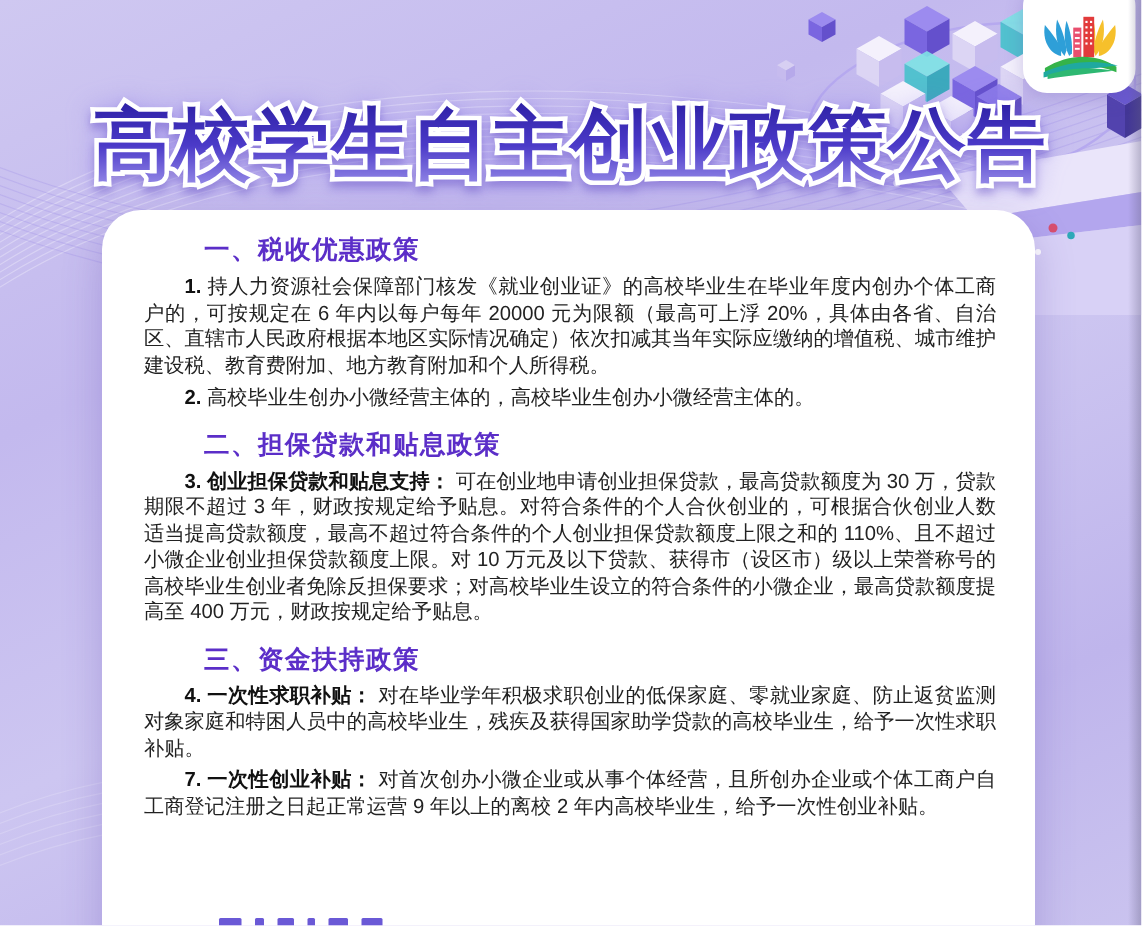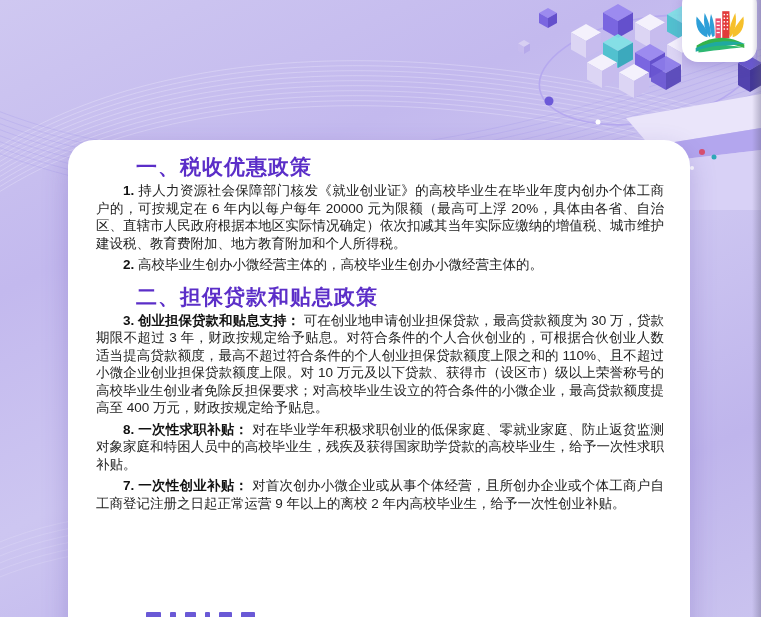--- a/index.html
+++ b/index.html
@@ -15,21 +15,21 @@
   .title-wrap{ position:absolute; left:0; top:28px; width:761px; z-index:2; }
   .title-wrap svg{ display:block; filter:drop-shadow(0 4px 3px rgba(92,70,190,.40)) drop-shadow(0 0 8px rgba(130,110,235,.35)); }
 
   .card{
     position:absolute; left:68px; top:140px; width:622px; height:520px; z-index:3;
     background:#ffffff; border-radius:26px 26px 0 0;
     box-shadow:0 10px 26px rgba(88,66,170,.28);
     padding:12px 26px 0 28px;
   }
   .section-heading{
-    color:#5B2EC8; font-size:21px; font-weight:bold; letter-spacing:1px;
+    color:#5B2EC8; font-size:17px; font-weight:bold; letter-spacing:1px;
     padding-left:40px; line-height:22px; margin:12px 0 4px;
   }
   .card .section:first-child .section-heading{ margin-top:4px; }
   .policy-p{
     font-size:13.5px; line-height:17.5px; color:#222222;
     text-align:justify; text-indent:2em; margin:3px 0 4px;
   }
   .policy-p b{ color:#111; }
 
   .logo-badge{
@@ -169,36 +169,49 @@
         <polygon points="681,64.5 666,73 666,90 681,81.5" fill="#5645b8"></polygon>
       </g>
 
     <g>
         <polygon points="750,56 762,63 750,70 738,63" fill="#6a5ad0"></polygon>
         <polygon points="738,63 750,70 750,92 738,85" fill="#5243ae"></polygon>
         <polygon points="762,63 750,70 750,92 762,85" fill="#433796"></polygon>
       </g>
   </svg>
 
+  <div class="title-wrap">
+    <svg width="761" height="120" viewBox="0 0 761 120">
+      <defs>
+        <linearGradient id="tg" x1="0" y1="0" x2="0" y2="1">
+          <stop offset="0" stop-color="#2E21A6"></stop>
+          <stop offset="0.5" stop-color="#4B3AC8"></stop>
+          <stop offset="1" stop-color="#9A8FEA"></stop>
+        </linearGradient>
+      </defs>
+      <text x="380" y="86" text-anchor="middle" font-size="52" font-weight="bold" fill="url(#tg)" stroke="#ffffff" stroke-width="6" paint-order="stroke" style="letter-spacing:1px">高校学生自主创业政策公告</text>
+    </svg>
+  </div>
 
   <div class="card">
 
     <div class="section">
       <div class="section-heading">一、税收优惠政策</div>
       <p class="policy-p"><b>1.</b><span> 持人力资源社会保障部门核发《就业创业证》的高校毕业生在毕业年度内创办个体工商户的，可按规定在 6 年内以每户每年 20000 元为限额（最高可上浮 20%，具体由各省、自治区、直辖市人民政府根据本地区实际情况确定）依次扣减其当年实际应缴纳的增值税、城市维护建设税、教育费附加、地方教育附加和个人所得税。</span></p>
       <p class="policy-p"><b>2.</b><span> 高校毕业生创办小微经营主体的，高校毕业生创办小微经营主体的。</span></p>
     </div>
 
     <div class="section">
       <div class="section-heading">二、担保贷款和贴息政策</div>
       <p class="policy-p"><b>3. 创业担保贷款和贴息支持：</b><span> 可在创业地申请创业担保贷款，最高贷款额度为 30 万，贷款期限不超过 3 年，财政按规定给予贴息。对符合条件的个人合伙创业的，可根据合伙创业人数适当提高贷款额度，最高不超过符合条件的个人创业担保贷款额度上限之和的 110%、且不超过小微企业创业担保贷款额度上限。对 10 万元及以下贷款、获得市（设区市）级以上荣誉称号的高校毕业生创业者免除反担保要求；对高校毕业生设立的符合条件的小微企业，最高贷款额度提高至 400 万元，财政按规定给予贴息。</span></p>
     </div>
 
     <div class="section">
-      <p class="policy-p"><b>8. 一次性求职补贴：</b><span> 对在毕业学年积极求职创业的低保家庭、零就业家庭、防止返贫监测对象家庭和特困人员中的高校毕业生，残疾及获得国家助学贷款的高校毕业生，给予一次性求职补贴。</span></p>
+      <div class="section-heading">三、资金扶持政策</div>
+      <p class="policy-p"><b>4. 一次性求职补贴：</b><span> 对在毕业学年积极求职创业的低保家庭、零就业家庭、防止返贫监测对象家庭和特困人员中的高校毕业生，残疾及获得国家助学贷款的高校毕业生，给予一次性求职补贴。</span></p>
       <p class="policy-p"><b>7. 一次性创业补贴：</b><span> 对首次创办小微企业或从事个体经营，且所创办企业或个体工商户自工商登记注册之日起正常运营 9 年以上的离校 2 年内高校毕业生，给予一次性创业补贴。</span></p>
 
     </div>
 
   </div>
 
   <div class="clip-marks">
     <span style="width:15px"></span>
       <span style="width:6px"></span>
       <span style="width:11px"></span>

